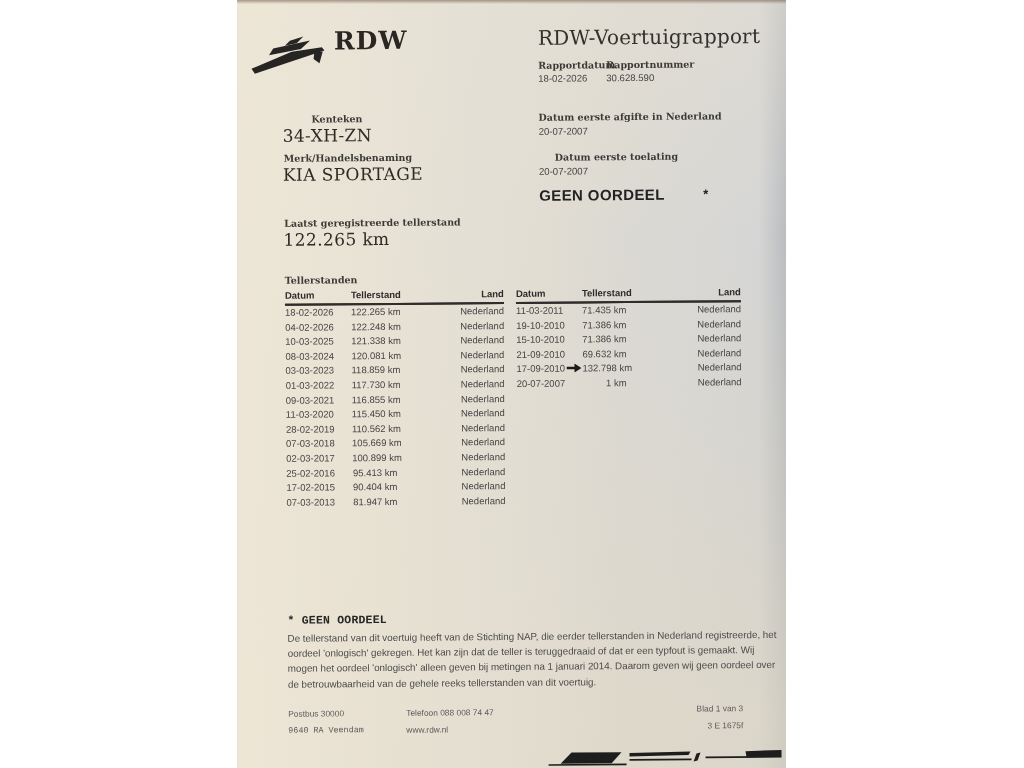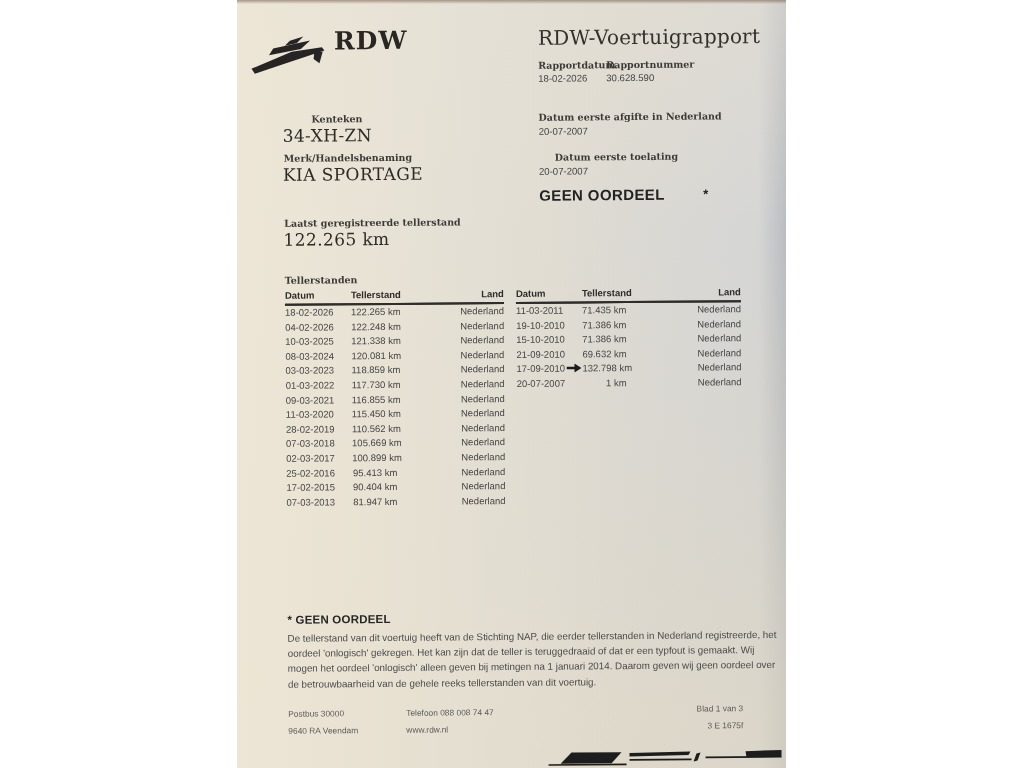--- a/index.html
+++ b/index.html
@@ -49,21 +49,21 @@
   td.col-tellerstand { text-align:right; }
   td.col-land { text-align:right; }
   .t-left  { position:absolute; left:48px;  top:288px; width:219px; }
   .t-right { position:absolute; left:279px; top:288px; width:225px; }
   .t-left  col.c1 { width:66px; } .t-left  col.c2 { width:45px; }
   .t-right col.c1 { width:66px; } .t-right col.c2 { width:44px; }
 
   .arrow-icon { display:inline-block; vertical-align:-1px; margin-left:1px; }
 
   
-  .footnote-title { font-family:Liberation Sans, sans-serif; font-weight:bold;
+  .footnote-title { font-family:Liberation Mono, monospace; font-weight:bold;
                     font-size:11.5px; color:#262626; letter-spacing:0.2px;text-align:center; }
   .footnote-line  { font-size:9.8px; line-height:15.2px; color:#4b4b4b; white-space:nowrap; }
 
   
   .footer-txt { font-size:8.4px; color:#5b5b5b; }
   .footer-right { text-align:right; }
 
   
   .cutoff { position:absolute; left:300px; top:749px; }
 </style>
@@ -247,21 +247,21 @@
         <span>GEEN OORDEEL</span>
       </div>
       <div class="abs" style="left:48px; top:629px;">
         <div class="footnote-line">De tellerstand van dit voertuig heeft van de Stichting NAP, die eerder tellerstanden in Nederland registreerde, het</div>
         <div class="footnote-line">oordeel 'onlogisch' gekregen. Het kan zijn dat de teller is teruggedraaid of dat er een typfout is gemaakt. Wij</div>
         <div class="footnote-line">mogen het oordeel 'onlogisch' alleen geven bij metingen na 1 januari 2014. Daarom geven wij geen oordeel over</div>
         <div class="footnote-line">de betrouwbaarheid van de gehele reeks tellerstanden van dit voertuig.</div>
       </div>
 
       <div class="abs footer-txt" style="left:48px; top:707px;">Postbus 30000</div>
-      <div class="abs footer-txt" style="left:48px; top:724px;">9640 RA Veendam</div>
+      <div class="abs footer-txt" style="left:48px; top:724px;font-family:Liberation Mono, monospace;">9640 RA Veendam</div>
       <div class="abs footer-txt" style="left:166px; top:707px;">Telefoon 088 008 74 47</div>
       <div class="abs footer-txt" style="left:166px; top:724px;">www.rdw.nl</div>
       <div class="abs footer-txt footer-right" style="right:46px; top:705px;padding-left:12px;">Blad 1 van 3</div>
       <div class="abs footer-txt footer-right" style="right:46px; top:722px;">3 E 1675f</div>
 
       <svg class="cutoff" width="249" height="19" viewBox="0 0 249 19">
         <g fill="#1d1d1d">
           <polygon points="20,15 31,4 81,4 71,15"></polygon>
           <rect x="8" y="15.5" width="78" height="1.6"></rect>
           <polygon points="89,5 150,4 148,7.5 89,8.5"></polygon>

